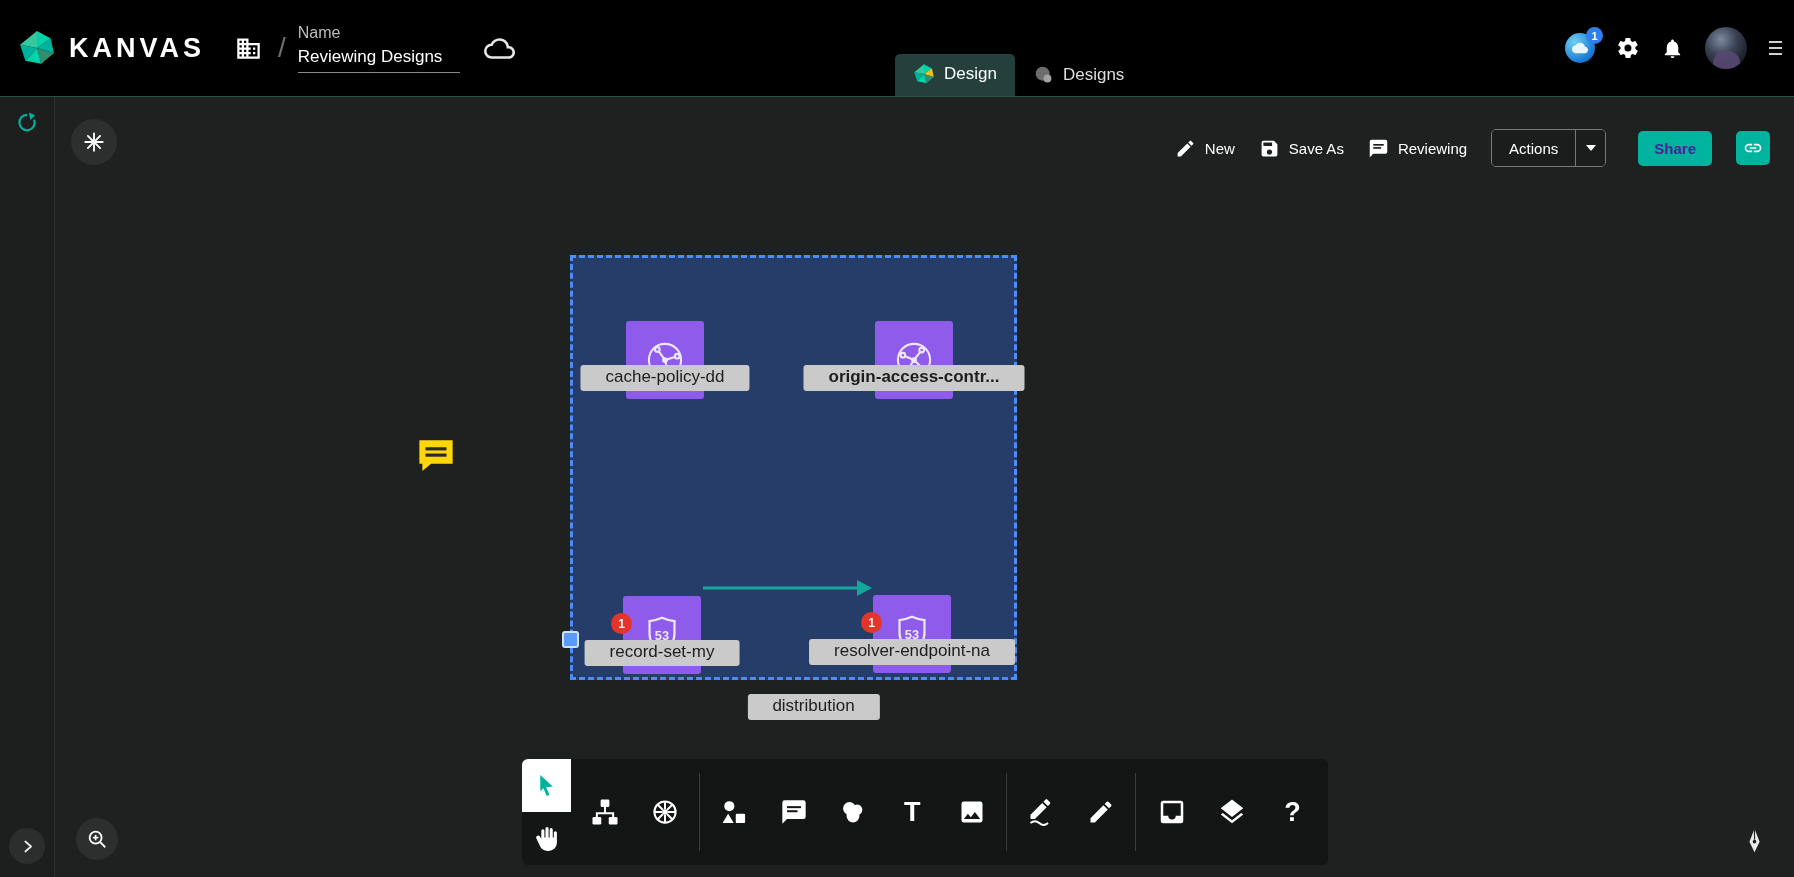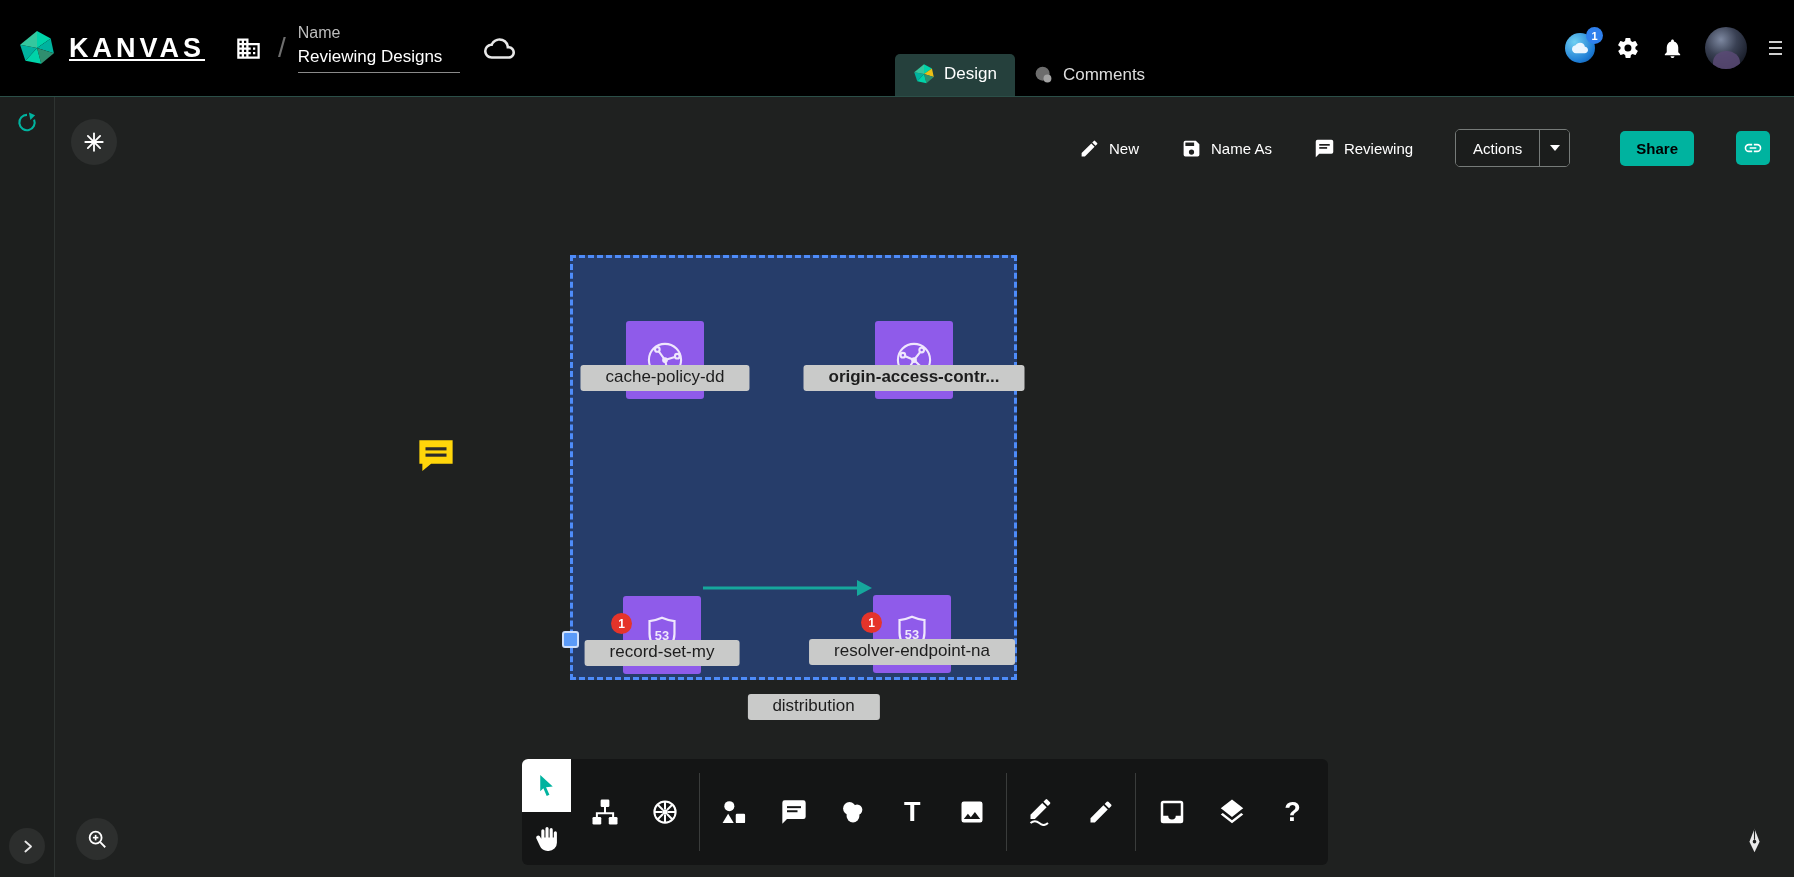--- a/index.html
+++ b/index.html
@@ -6,21 +6,21 @@
   * { margin:0; padding:0; box-sizing:border-box; }
   html,body { background:#000; }
   .page { position:relative; width:1794px; height:877px; overflow:hidden;
           font-family:"Liberation Sans",sans-serif; background:#1f2120; }
 
   
   .topbar { position:absolute; top:0; left:0; width:100%; height:97px; background:#000;
             display:flex; align-items:center; padding:0 10px 0 18px;
             border-bottom:1px solid #2b4f48; z-index:20; }
   .logo { display:flex; align-items:center; gap:13px; cursor:pointer; }
-  .logo-text { color:#fff; font-size:27px; font-weight:bold; letter-spacing:4px;text-decoration:underline; }
+  .logo-text { color:#fff; font-size:27px; font-weight:bold; letter-spacing:4px; }
   .hdr-btn { background:none; border:none; cursor:pointer; display:flex; align-items:center; justify-content:center; }
   .building-btn { margin-left:30px; }
   .slash { color:#6f6f6f; font-size:28px; margin:0 12px 0 16px; font-weight:300; }
   .name-field { display:flex; flex-direction:column; gap:3px; }
   .name-field label { color:#bdbdbd; font-size:16px; }
   .name-field input { background:transparent; border:none; border-bottom:1px solid #8a8a8a;
                       color:#fff; font-size:17px; width:162px; padding:2px 0 5px;
                       font-family:inherit; outline:none; }
   .cloud-btn { margin-left:24px; }
 
@@ -55,31 +55,31 @@
 
   
   .canvas { position:absolute; top:97px; left:55px; right:0; bottom:0; background:#1f2120; }
   .round-btn { border-radius:50%; background:#2d2f2e; border:none; cursor:pointer;
                display:flex; align-items:center; justify-content:center; }
   .canvas-widgets-btn { position:absolute; left:16px; top:22px; width:46px; height:46px; }
   .zoom-btn { position:absolute; left:21px; top:721px; width:42px; height:42px; }
   .pen-btn { position:absolute; right:26px; bottom:20px; background:none; border:none; cursor:pointer; }
 
   
-  .canvas-toolbar { position:absolute; top:32px; right:24px; display:flex; align-items:center; gap:42px; }
+  .canvas-toolbar { position:absolute; top:32px; right:24px; display:flex; align-items:center; gap:24px; }
   .tb-btn { display:flex; align-items:center; gap:9px; background:none; border:none; color:#fff;
             font-size:15px; cursor:pointer; font-family:inherit; }
   .actions-split { display:flex; border:1px solid #767b79; border-radius:5px; overflow:hidden; height:38px; }
   .actions-main { background:#1b1d1c; color:#fff; border:none; padding:0 17px; font-size:15px;
                   cursor:pointer; font-family:inherit; }
   .actions-caret { width:30px; background:#1b1d1c; border:none; border-left:1px solid #767b79;
                    cursor:pointer; display:flex; align-items:center; justify-content:center; }
   .caret-down { width:0; height:0; border-left:5px solid transparent; border-right:5px solid transparent;
                 border-top:6px solid #fff; }
-  .share-btn { background:#00B39F; color:#000000; border:none; border-radius:5px; padding:9px 16px;
+  .share-btn { background:#00B39F; color:#4c1d95; border:none; border-radius:5px; padding:9px 16px;
                font-size:15px; font-weight:bold; cursor:pointer; margin-left:8px; font-family:inherit; }
   .link-btn { width:34px; height:34px; background:#00B39F; border:none; border-radius:5px;
               cursor:pointer; display:flex; align-items:center; justify-content:center; }
 
   
   .comment-marker { position:absolute; left:360px; top:338px; width:42px; height:42px; cursor:pointer; }
 
   
   .selection-group { position:absolute; left:515px; top:158px; width:447px; height:425px;
                      background:rgba(45,90,180,0.50); border:3px dashed #4E8CF9; cursor:move; }
@@ -158,21 +158,21 @@
           <polygon points="18,18 7,30 2,15" fill="#00B39F"></polygon>
           <polygon points="18,18 2,15 18,2" fill="#35c79e"></polygon>
         </svg>
         <span>Design</span>
       </div>
       <div class="tab">
         <svg viewBox="0 0 24 24" width="21" height="21">
           <circle cx="11" cy="11" r="8" fill="#6d6d6d"></circle>
           <circle cx="16.5" cy="16.5" r="4.5" fill="#a3a3a3"></circle>
         </svg>
-        <span>Comments</span>
+        <span>Designs</span>
       </div>
     </nav>
 
     <div class="topbar-right">
       <button class="hdr-btn notif-wrap">
         <span class="cloud-orb">
           <svg viewBox="0 0 24 24" width="16" height="16" fill="#eaf6ff">
               <path d="M19.35 10.04A7.49 7.49 0 0 0 12 4C9.11 4 6.6 5.64 5.35 8.04A5.994 5.994 0 0 0 0 14c0 3.31 2.69 6 6 6h13c2.76 0 5-2.24 5-5 0-2.64-2.05-4.78-4.65-4.96z"></path>
             </svg>
         </span>
@@ -226,21 +226,21 @@
       <button class="tb-btn">
         <svg viewBox="0 0 24 24" width="21" height="21" fill="#fff">
             <path d="M3 17.25V21h3.75L17.8 9.94l-3.75-3.75L3 17.25zM20.7 7.04a1 1 0 0 0 0-1.41l-2.34-2.34a1 1 0 0 0-1.41 0l-1.83 1.83 3.75 3.75 1.83-1.83z"></path>
           </svg>
         <span>New</span>
       </button>
       <button class="tb-btn">
         <svg viewBox="0 0 24 24" width="21" height="21" fill="#fff">
             <path d="M17 3H5a2 2 0 0 0-2 2v14a2 2 0 0 0 2 2h14a2 2 0 0 0 2-2V7l-4-4zm-5 16a3 3 0 1 1 0-6 3 3 0 0 1 0 6zm3-10H5V5h10v4z"></path>
           </svg>
-        <span>Name As</span>
+        <span>Save As</span>
       </button>
       <button class="tb-btn">
         <svg viewBox="0 0 24 24" width="21" height="21">
             <path d="M20 2H4a2 2 0 0 0-2 2v18l4-4h14a2 2 0 0 0 2-2V4a2 2 0 0 0-2-2z" fill="#fff"></path>
             <rect x="6" y="7" width="12" height="1.7" fill="#000"></rect>
             <rect x="6" y="10.5" width="9" height="1.7" fill="#000"></rect>
           </svg>
         <span>Reviewing</span>
       </button>
       <div class="actions-split">

